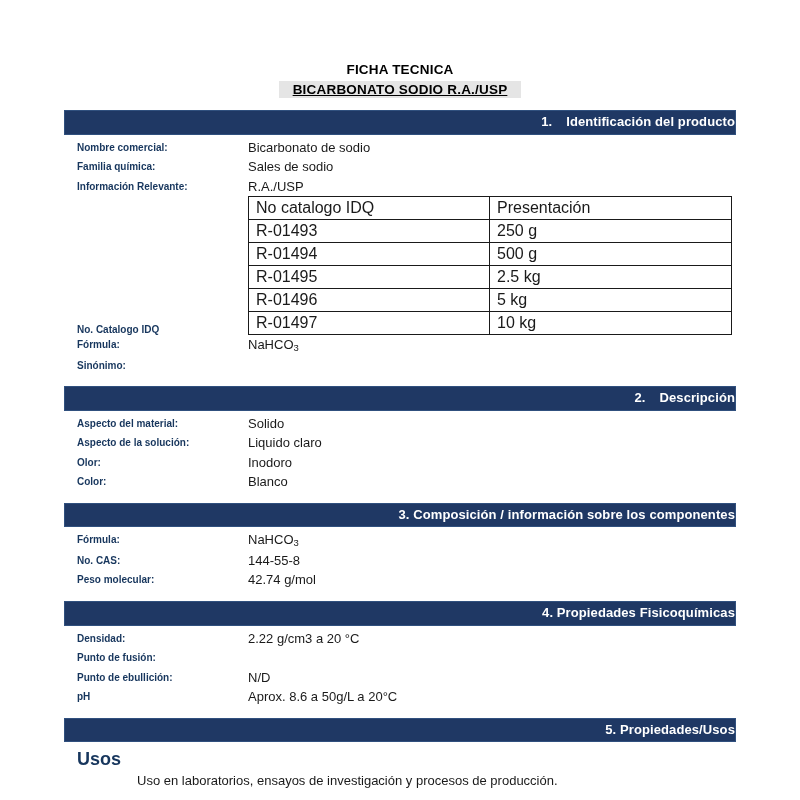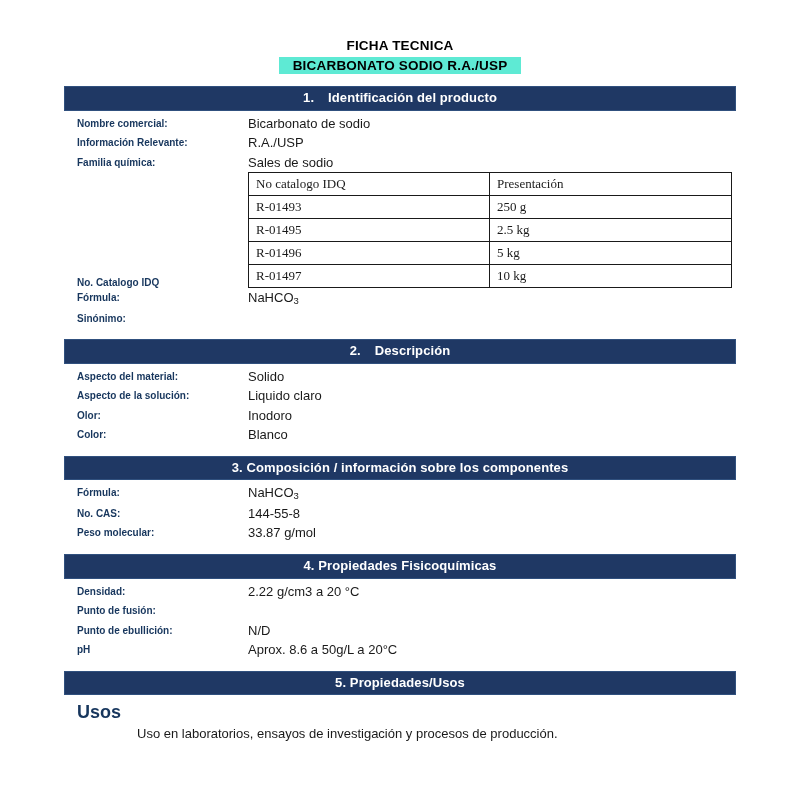--- a/index.html
+++ b/index.html
@@ -13,20 +13,21 @@
     font-family: "Liberation Sans", sans-serif;
     color: #000000;
     overflow: hidden;
   }
   .page {
     position: relative;
     width: 800px;
     height: 597px;
     box-sizing: border-box;
     padding: 0 64px;
+    margin-top: 24px;
   }
 
   
   .title-block {
     padding-top: 36px;
     text-align: center;
   }
   .doc-title {
     font-size: 13.5px;
     font-weight: bold;
@@ -34,33 +35,34 @@
     color: #000000;
     line-height: 1.45;
   }
   .doc-subtitle {
     font-size: 13.5px;
     font-weight: bold;
     letter-spacing: 0.2px;
     line-height: 1.45;
   }
   .doc-subtitle span.hl {
-    background: #5eead4;
+    background: #e5e5e5;
     padding: 1px 14px;
+    text-decoration: underline;
   }
 
   
   .section-bar {
     margin-top: 11px;
     background: #1f3864;
     border: 1px solid #30507e;
     color: #ffffff;
     font-size: 13px;
     font-weight: bold;
-    text-align: center;
+    text-align: right;
     padding: 3px 0 4px 0;
     line-height: 1.2;
     letter-spacing: 0.1px;
     box-sizing: border-box;
   }
   .section-bar .num {
     display: inline-block;
   }
   .section-bar.tabbed .num {
     margin-right: 14px;
@@ -106,27 +108,26 @@
   .cat-row .field-label {
     padding-top: 12px;
   }
   .cat-table {
     border-collapse: collapse;
     width: 467px;
     table-layout: fixed;
   }
   .cat-table td {
     border: 1.4px solid #1a1a1a;
-    font-size: 13px;
+    font-size: 16px;
     color: #1a1a1a;
     padding: 2px 0 3px 7px;
     height: 17px;
     line-height: 17px;
     white-space: nowrap;
-    font-family: Liberation Serif, serif;
   }
   .cat-table td.col-code { width: 233px; }
   .cat-table td.col-pres { width: 234px; }
 
   
   .free-block {
     margin-top: 7px;
   }
   .free-head {
     font-size: 18px;
@@ -158,41 +159,45 @@
   </div>
 
   <div class="section-bar tabbed"><span class="num">1.</span><span>Identificación del producto</span></div>
 
   <div class="fields">
     <div class="field-row">
       <div class="field-label">Nombre comercial:</div>
       <div class="field-value">Bicarbonato de sodio</div>
     </div>
     <div class="field-row">
+      <div class="field-label">Familia química:</div>
+      <div class="field-value">Sales de sodio</div>
+    </div>
+    <div class="field-row">
       <div class="field-label">Información Relevante:</div>
       <div class="field-value">R.A./USP</div>
-    </div>
-    <div class="field-row">
-      <div class="field-label">Familia química:</div>
-      <div class="field-value">Sales de sodio</div>
     </div>
 
     <div class="cat-row">
       <div class="field-label">No. Catalogo IDQ</div>
       <table class="cat-table">
         <tbody>
           <tr>
             <td class="col-code">No catalogo IDQ</td>
             <td class="col-pres">Presentación</td>
           </tr>
           <tr>
             <td class="col-code">R-01493</td>
             <td class="col-pres">250 g</td>
           </tr>
           <tr>
+            <td class="col-code">R-01494</td>
+            <td class="col-pres">500 g</td>
+          </tr>
+          <tr>
             <td class="col-code">R-01495</td>
             <td class="col-pres">2.5 kg</td>
           </tr>
           <tr>
             <td class="col-code">R-01496</td>
             <td class="col-pres">5 kg</td>
           </tr>
           <tr>
             <td class="col-code">R-01497</td>
             <td class="col-pres">10 kg</td>
@@ -237,21 +242,21 @@
     <div class="field-row">
       <div class="field-label">Fórmula:</div>
       <div class="field-value"><span>NaHCO</span><sub>3</sub></div>
     </div>
     <div class="field-row">
       <div class="field-label">No. CAS:</div>
       <div class="field-value">144-55-8</div>
     </div>
     <div class="field-row">
       <div class="field-label">Peso molecular:</div>
-      <div class="field-value">33.87 g/mol</div>
+      <div class="field-value">42.74 g/mol</div>
     </div>
   </div>
 
   <div class="section-bar"><span class="num">4.</span>&nbsp;<span>Propiedades Fisicoquímicas</span></div>
 
   <div class="fields">
     <div class="field-row">
       <div class="field-label">Densidad:</div>
       <div class="field-value">2.22 g/cm3 a 20 °C</div>
     </div>

